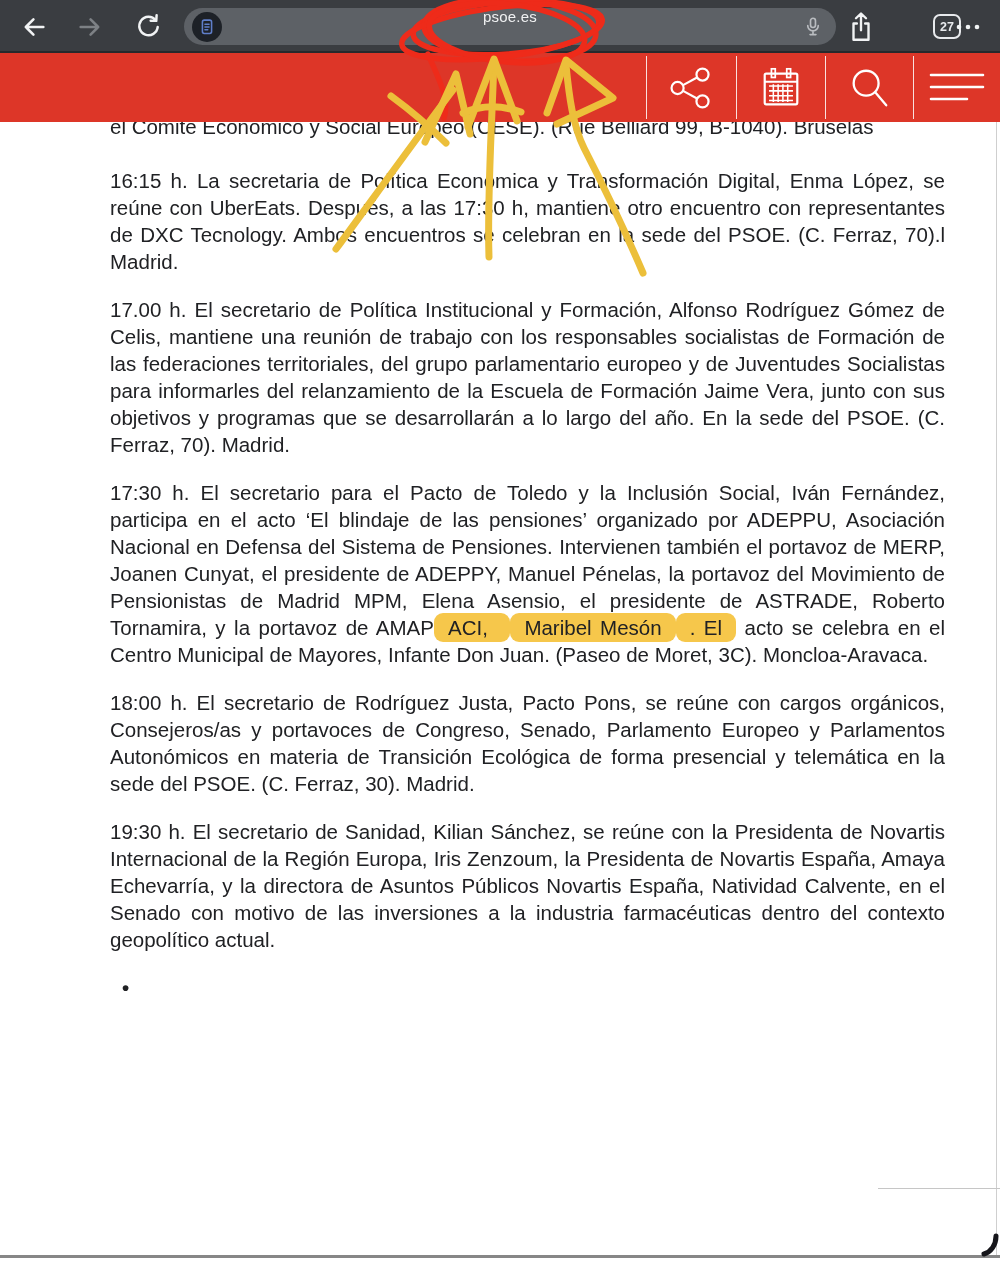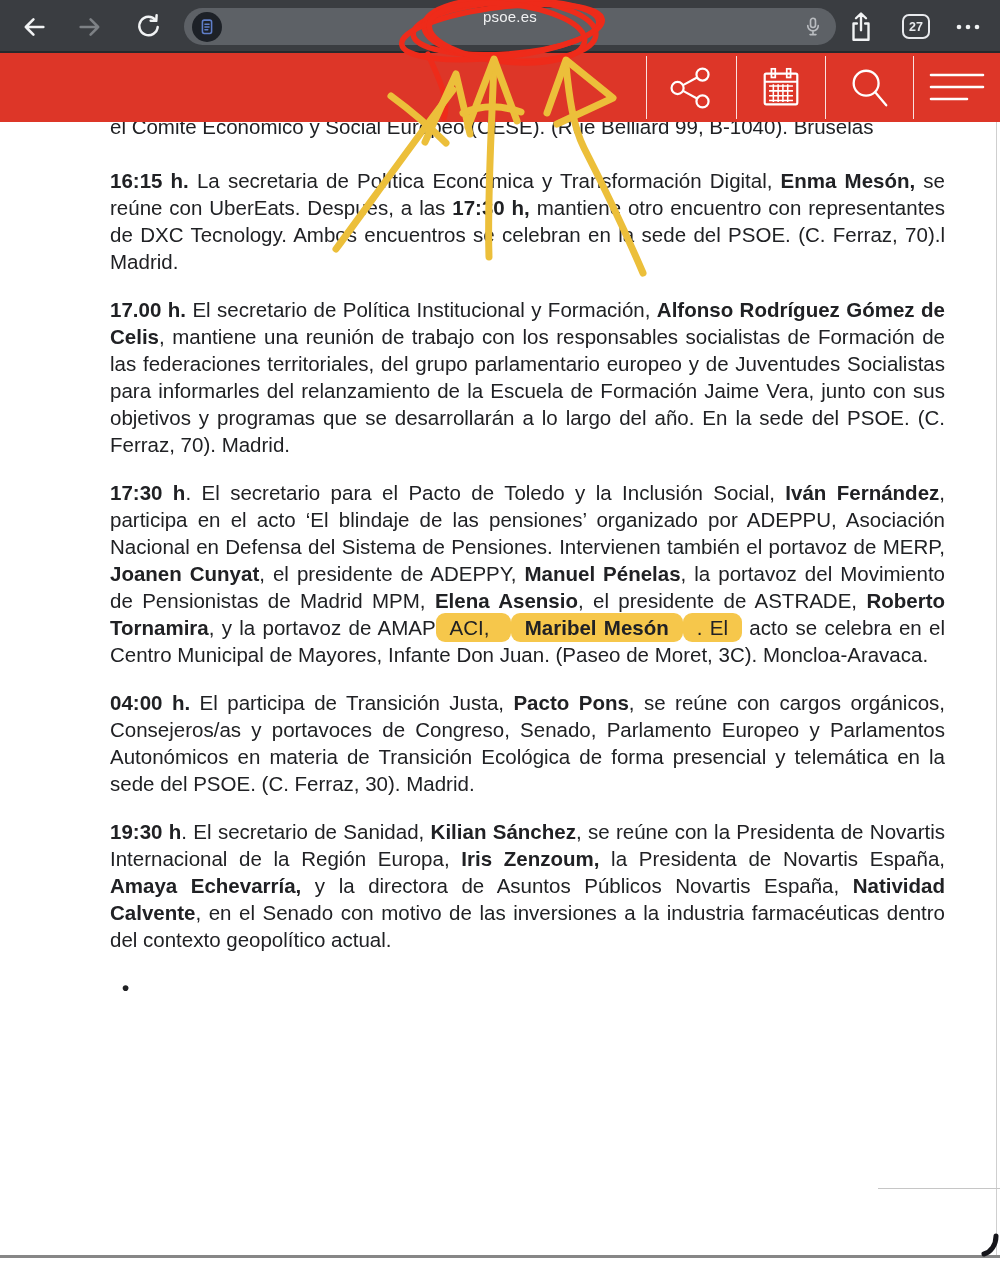--- a/index.html
+++ b/index.html
@@ -36,21 +36,21 @@
   }
   .reader-badge{
     position:absolute;left:8px;top:4px;width:30px;height:30px;border-radius:50%;
     background:#1d2127;display:flex;align-items:center;justify-content:center;
   }
   .url-text{
     width:100%;text-align:center;color:#f0f1f2;font-size:15px;letter-spacing:.2px;
   }
   .mic-btn{position:absolute;right:8px;top:4px;width:30px;height:30px;display:flex;align-items:center;justify-content:center;background:none;border:none;cursor:pointer;}
   .tb-share{left:842px;width:38px;}
-  .tb-tabs{left:898px;width:36px;}
+  .tb-tabs{left:929px;width:36px;}
   .tab-count-box{
     width:28px;height:25px;border:2px solid #e8eaed;border-radius:7px;
     color:#e8eaed;font-size:12.5px;font-weight:bold;display:flex;align-items:center;justify-content:center;
   }
   .tb-menu{left:948px;width:40px;}
   
   .site-header{
     position:absolute;left:0;top:53px;width:1000px;height:69px;
     background:var(--header-red);z-index:3;
   }
@@ -62,21 +62,21 @@
   .hb-search{left:826px;width:86px;}
   .hb-menu{left:914px;width:86px;}
   
   .doc{
     position:absolute;left:110px;top:113px;width:835px;z-index:1;
     color:var(--text-color);
     font-size:20.5px;line-height:27px;
   }
   .intro-line{white-space:nowrap;margin-bottom:27px;}
   .para{text-align:justify;margin-bottom:21px;}
-  .para strong,.bullet-item strong{font-weight:bold;}
+  .para strong,.bullet-item strong{font-weight:normal;}
   .hl{
     background:var(--highlight-yellow);
     border-radius:9px;
     padding:3px 14px;
     box-decoration-break:clone;-webkit-box-decoration-break:clone;
   }
   .bullet-item{margin-bottom:21px;display:flex;font-weight:bold;}
   .bullet-dot{width:38px;padding-left:12px;}
   
   .edge-right{position:absolute;left:996px;top:122px;width:1px;height:1134px;background:#cfcfcf;z-index:1;}
@@ -175,24 +175,24 @@
   <button class="hdr-btn hb-menu">
     <svg width="56" height="34" viewBox="0 0 56 34">
       <path d="M2 4 H54 M2 16 H54 M2 28 H38" stroke="#fff" stroke-width="2.6" stroke-linecap="round"></path>
     </svg>
   </button>
 </div>
 
 <div class="doc">
   <div class="intro-line">el Comité Económico y Social Europeo (CESE). (Rue Belliard 99, B-1040). Bruselas</div>
   <div id="doc-blocks">
-      <p class="para"><strong>16:15 h.</strong><span> La secretaria de Política Económica y Transformación Digital, </span><strong>Enma Mesón,</strong><span> se reúne con UberEats. Después, a las </span><strong>17:30 h,</strong><span> mantiene otro encuentro con representantes de DXC Tecnology. Ambos encuentros se celebran en la sede del PSOE. (C. Ferraz, 70).l Madrid.</span></p>
+      <p class="para"><strong>16:15 h.</strong><span> La secretaria de Política Económica y Transformación Digital, </span><strong>Enma López,</strong><span> se reúne con UberEats. Después, a las </span><strong>17:30 h,</strong><span> mantiene otro encuentro con representantes de DXC Tecnology. Ambos encuentros se celebran en la sede del PSOE. (C. Ferraz, 70).l Madrid.</span></p>
       <p class="para"><strong>17.00 h.</strong><span> El secretario de Política Institucional y Formación, </span><strong>Alfonso Rodríguez Gómez de Celis</strong><span>, mantiene una reunión de trabajo con los responsables socialistas de Formación de las federaciones territoriales, del grupo parlamentario europeo y de Juventudes Socialistas para informarles del relanzamiento de la Escuela de Formación Jaime Vera, junto con sus objetivos y programas que se desarrollarán a lo largo del año. En la sede del PSOE. (C. Ferraz, 70). Madrid.</span></p>
       <p class="para"><strong>17:30 h</strong><span>. El secretario para el Pacto de Toledo y la Inclusión Social, </span><strong>Iván Fernández</strong><span>, participa en el acto ‘El blindaje de las pensiones’ organizado por ADEPPU, Asociación Nacional en Defensa del Sistema de Pensiones. Intervienen también el portavoz de MERP, </span><strong>Joanen Cunyat</strong><span>, el presidente de ADEPPY, </span><strong>Manuel Pénelas</strong><span>, la portavoz del Movimiento de Pensionistas de Madrid MPM, </span><strong>Elena Asensio</strong><span>, el presidente de ASTRADE, </span><strong>Roberto Tornamira</strong><span>, y la portavoz de AMAP</span><span class="hl">ACI, </span><strong class="hl">Maribel Mesón</strong><span class="hl">. El</span><span> acto se celebra en el Centro Municipal de Mayores, Infante Don Juan. (Paseo de Moret, 3C). Moncloa-Aravaca.</span></p>
-      <p class="para"><strong>04:00 h.</strong><span> El participa de Transición Justa, </span><strong>Pacto Pons</strong><span>, se reúne con cargos orgánicos, Consejeros/as y portavoces de Congreso, Senado, Parlamento Europeo y Parlamentos Autonómicos en materia de Transición Ecológica de forma presencial y telemática en la sede del PSOE. (C. Ferraz, 30). Madrid.</span></p>
+      <p class="para"><strong>18:00 h.</strong><span> El secretario de Rodríguez Justa, </span><strong>Pacto Pons</strong><span>, se reúne con cargos orgánicos, Consejeros/as y portavoces de Congreso, Senado, Parlamento Europeo y Parlamentos Autonómicos en materia de Transición Ecológica de forma presencial y telemática en la sede del PSOE. (C. Ferraz, 30). Madrid.</span></p>
       <p class="para"><strong>19:30 h</strong><span>. El secretario de Sanidad, </span><strong>Kilian Sánchez</strong><span>, se reúne con la Presidenta de Novartis Internacional de la Región Europa, </span><strong>Iris Zenzoum,</strong><span> la Presidenta de Novartis España, </span><strong>Amaya Echevarría,</strong><span> y la directora de Asuntos Públicos Novartis España, </span><strong>Natividad Calvente</strong><span>, en el Senado con motivo de las inversiones a la industria farmacéuticas dentro del contexto geopolítico actual.</span></p>
       <div class="bullet-item">
         <span class="bullet-dot">•</span>
       </div>
     </div>
 </div>
 
 <div class="edge-right"></div>
 <div class="edge-partial"></div>
 <div class="edge-bottom"></div>

